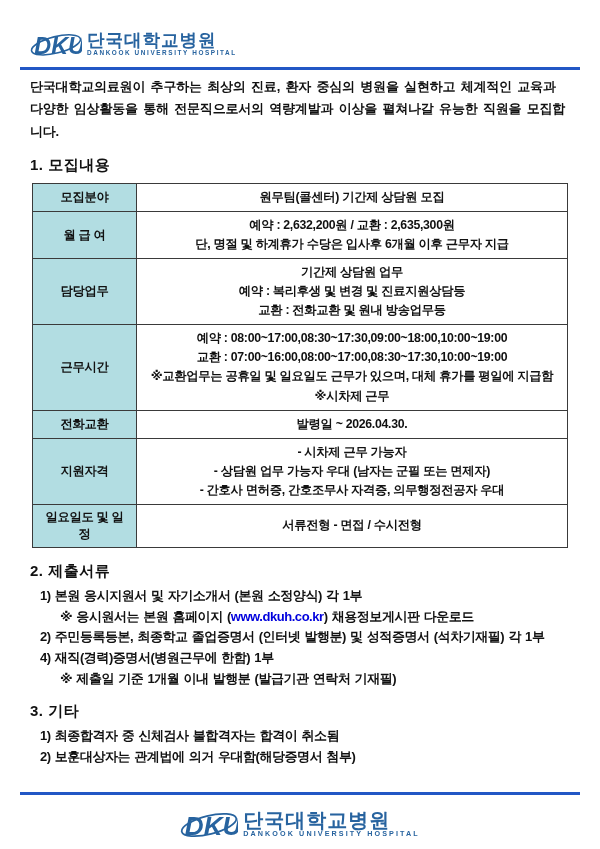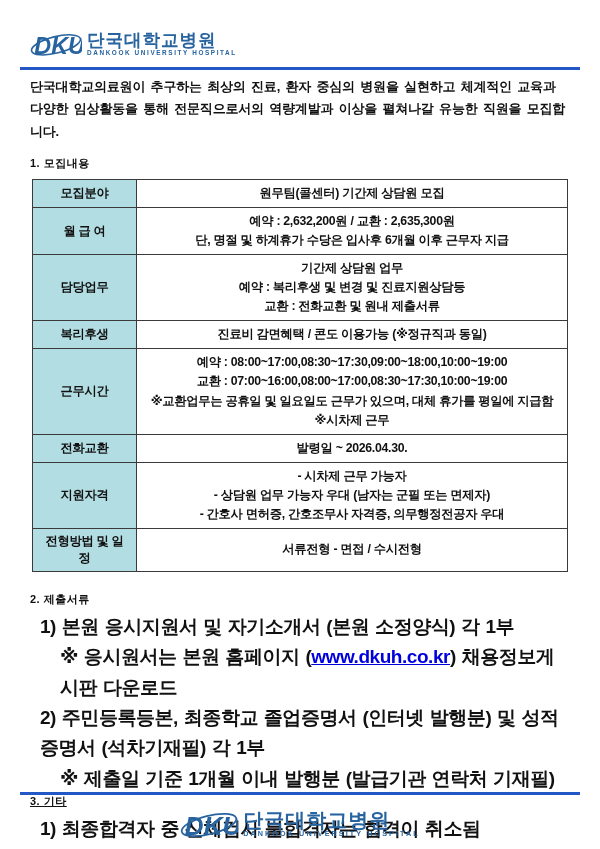--- a/index.html
+++ b/index.html
@@ -27,37 +27,37 @@
   .logo--footer .logo-kr{font-size:20px;}
   .logo--footer .logo-en{font-size:7.2px;letter-spacing:2.1px;}
 
   .rule{height:3px;background:var(--line-blue);margin:5px -10px 0 -10px;}
 
   
   .title{font-size:22.5px;font-weight:bold;letter-spacing:-0.5px;margin-top:7px;color:#000;}
   .intro{font-size:13px;font-weight:bold;line-height:1.72;margin-top:6px;letter-spacing:-0.2px;word-spacing:2px;}
 
   
-  .sec-h{font-size:11px;font-weight:bold;letter-spacing:0.5px;}
+  .sec-h{font-size:15px;font-weight:bold;letter-spacing:0.5px;}
   .sec-h.h1{margin-top:13px;}
-  .sec-h.h2{margin-top:20px;}
-  .sec-h.h3{margin-top:0;text-decoration:underline;}
+  .sec-h.h2{margin-top:14px;}
+  .sec-h.h3{margin-top:12px;}
 
   
   table.recruit{width:536px;margin:8px auto 0 2px;border-collapse:collapse;table-layout:fixed;}
   table.recruit td{border:1px solid var(--border);font-size:12.3px;font-weight:bold;letter-spacing:-0.3px;}
   td.lab{width:104px;background:var(--cell-teal);text-align:center;vertical-align:middle;padding:4px 8px;}
   td.val{text-align:center;vertical-align:middle;padding:4px 6px;}
   td.val .ln{line-height:1.55;}
 
   
   .list{margin-top:5px;}
-  .li{font-size:19px;font-weight:bold;letter-spacing:-0.45px;line-height:1.6;padding-left:10px;word-spacing:1px;}
+  .li{font-size:13px;font-weight:bold;letter-spacing:-0.45px;line-height:1.6;padding-left:10px;word-spacing:1px;}
   .li.sub{padding-left:30px;}
-  a.link{color:var(--link-blue);text-decoration:underline;cursor:pointer;}
+  a.link{color:var(--link-blue);cursor:pointer;}
 
   
   .footer{position:absolute;left:0;right:0;bottom:0;height:57px;}
   .footer .rule{margin:0 20px;}
   .footer .logo{margin-top:9px;}
 </style>
 </head>
 <body>
 
 <div class="page">
@@ -92,27 +92,21 @@
       <td class="val">
         <div class="ln">예약 : 2,632,200원 /  교환 : 2,635,300원</div>
         <div class="ln">단, 명절 및 하계휴가 수당은 입사후 6개월 이후 근무자 지급</div>
       </td>
     </tr>
     <tr>
       <td class="lab">담당업무</td>
       <td class="val">
         <div class="ln">기간제 상담원 업무</div>
         <div class="ln">예약 : 복리후생 및 변경 및 진료지원상담등</div>
-        <div class="ln">교환 : 전화교환 및 원내 제출서류</div>
-      </td>
-    </tr>
-    <tr>
-      <td class="lab">복리후생</td>
-      <td class="val">
-        <div class="ln">진료비 감면혜택 / 콘도 이용가능 (※정규직과 동일)</div>
+        <div class="ln">교환 : 전화교환 및 원내 방송업무등</div>
       </td>
     </tr>
     <tr>
       <td class="lab">근무시간</td>
       <td class="val">
         <div class="ln">예약 : 08:00~17:00,08:30~17:30,09:00~18:00,10:00~19:00</div>
         <div class="ln">교환 : 07:00~16:00,08:00~17:00,08:30~17:30,10:00~19:00</div>
         <div class="ln">※교환업무는 공휴일 및 일요일도 근무가 있으며, 대체 휴가를 평일에 지급함</div>
         <div class="ln">※시차제 근무</div>
       </td>
@@ -125,35 +119,36 @@
     </tr>
     <tr>
       <td class="lab">지원자격</td>
       <td class="val">
         <div class="ln">- 시차제 근무 가능자</div>
         <div class="ln">- 상담원 업무 가능자 우대 (남자는 군필 또는 면제자)</div>
         <div class="ln">- 간호사 면허증, 간호조무사 자격증, 의무행정전공자 우대</div>
       </td>
     </tr>
     <tr>
-      <td class="lab">전형방법 및 일정</td>
+      <td class="lab">일요일도 및 일정</td>
       <td class="val">
         <div class="ln">서류전형 - 면접  /  수시전형</div>
       </td>
     </tr>
   </tbody>
     </table>
 
   <div class="sec-h h2">2. 제출서류</div>
   <div class="list">
     <div class="li">1) 본원 응시지원서 및 자기소개서 (본원 소정양식) 각 1부</div>
     <div class="li sub">
       <span>※ 응시원서는 본원 홈페이지 (</span><a class="link">www.dkuh.co.kr</a><span>) 채용정보게시판 다운로드</span>
     </div>
     <div class="li">2) 주민등록등본, 최종학교 졸업증명서 (인터넷 발행분) 및 성적증명서 (석차기재필) 각 1부</div>
+    <div class="li">4) 재직(경력)증명서(병원근무에 한함) 1부</div>
     <div class="li sub">※ 제출일 기준 1개월 이내 발행분 (발급기관 연락처 기재필)</div>
   </div>
 
   <div class="sec-h h3">3. 기타</div>
   <div class="list">
     <div class="li">1) 최종합격자 중 신체검사 불합격자는 합격이 취소됨</div>
     <div class="li">2) 보훈대상자는 관계법에 의거 우대함(해당증명서 첨부)</div>
 
   </div>
 

